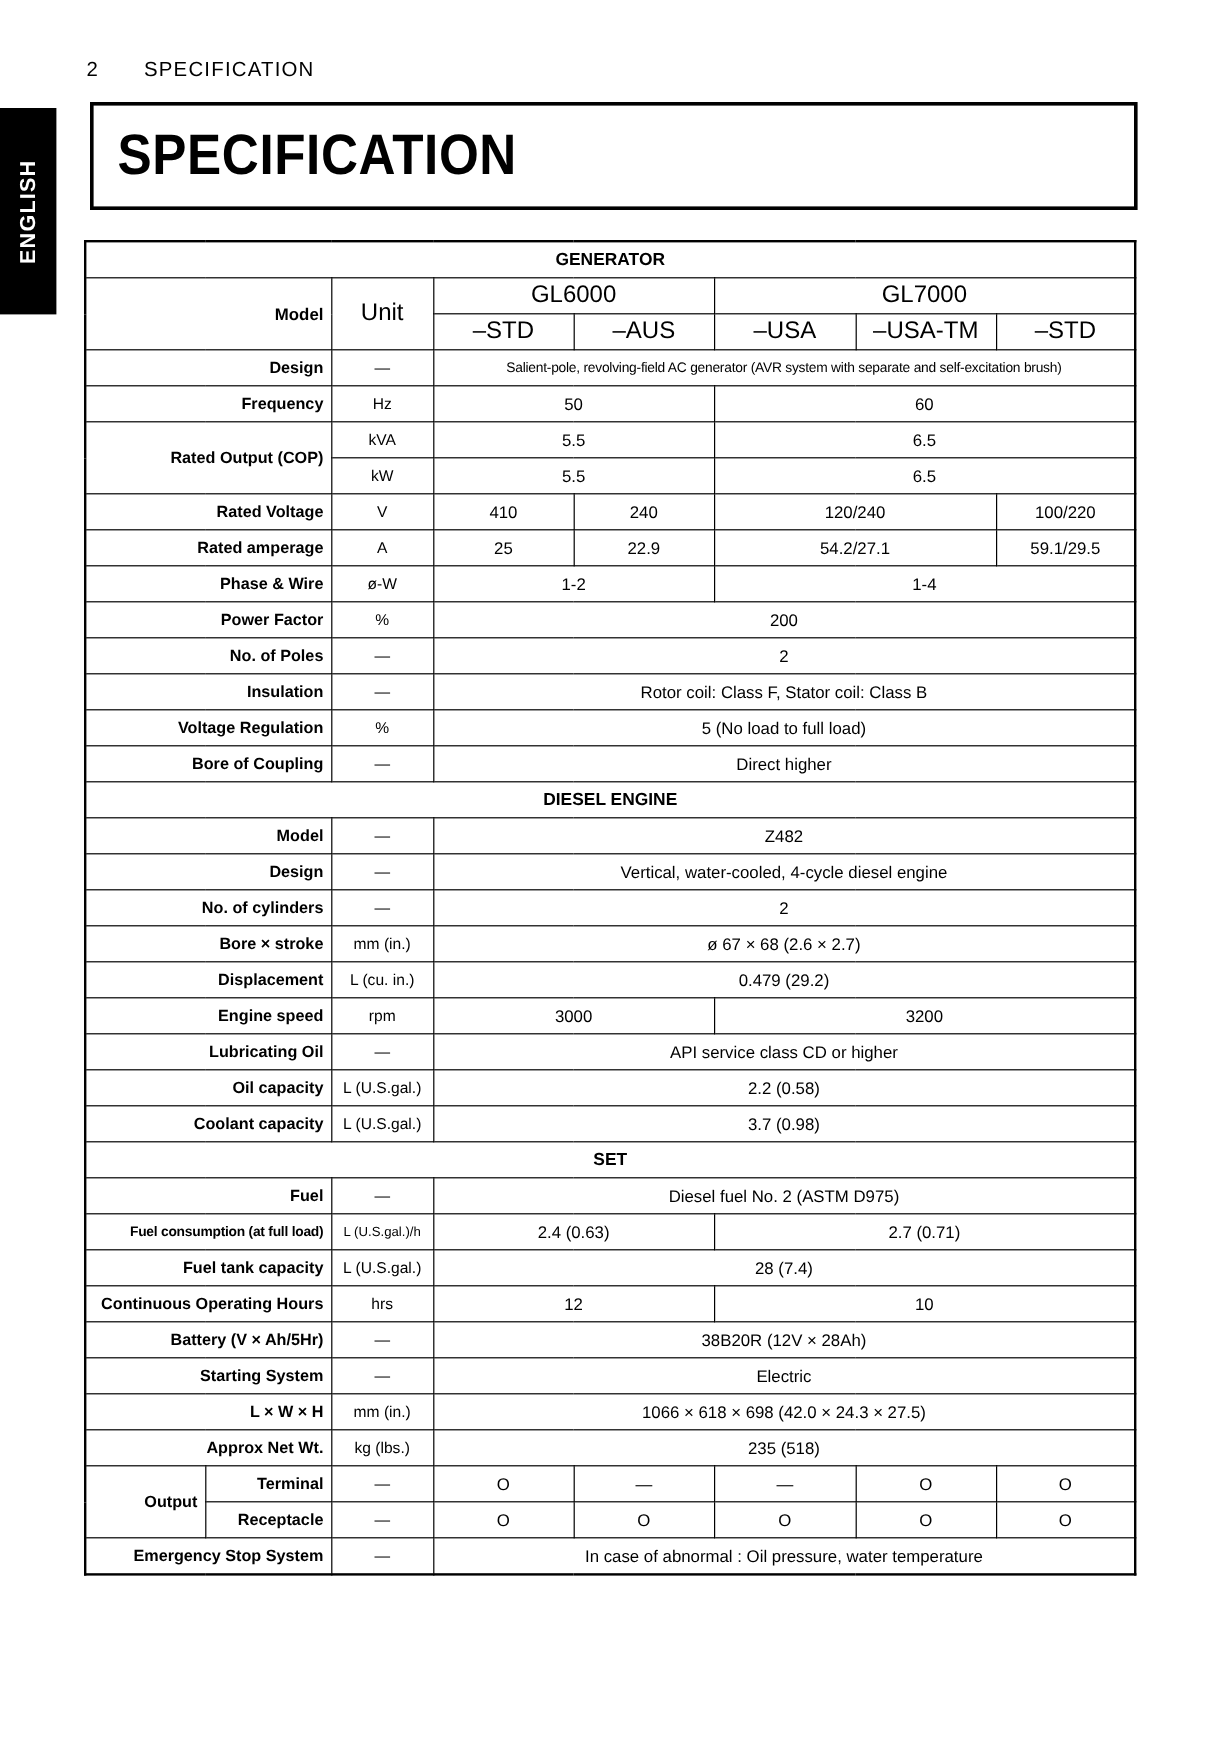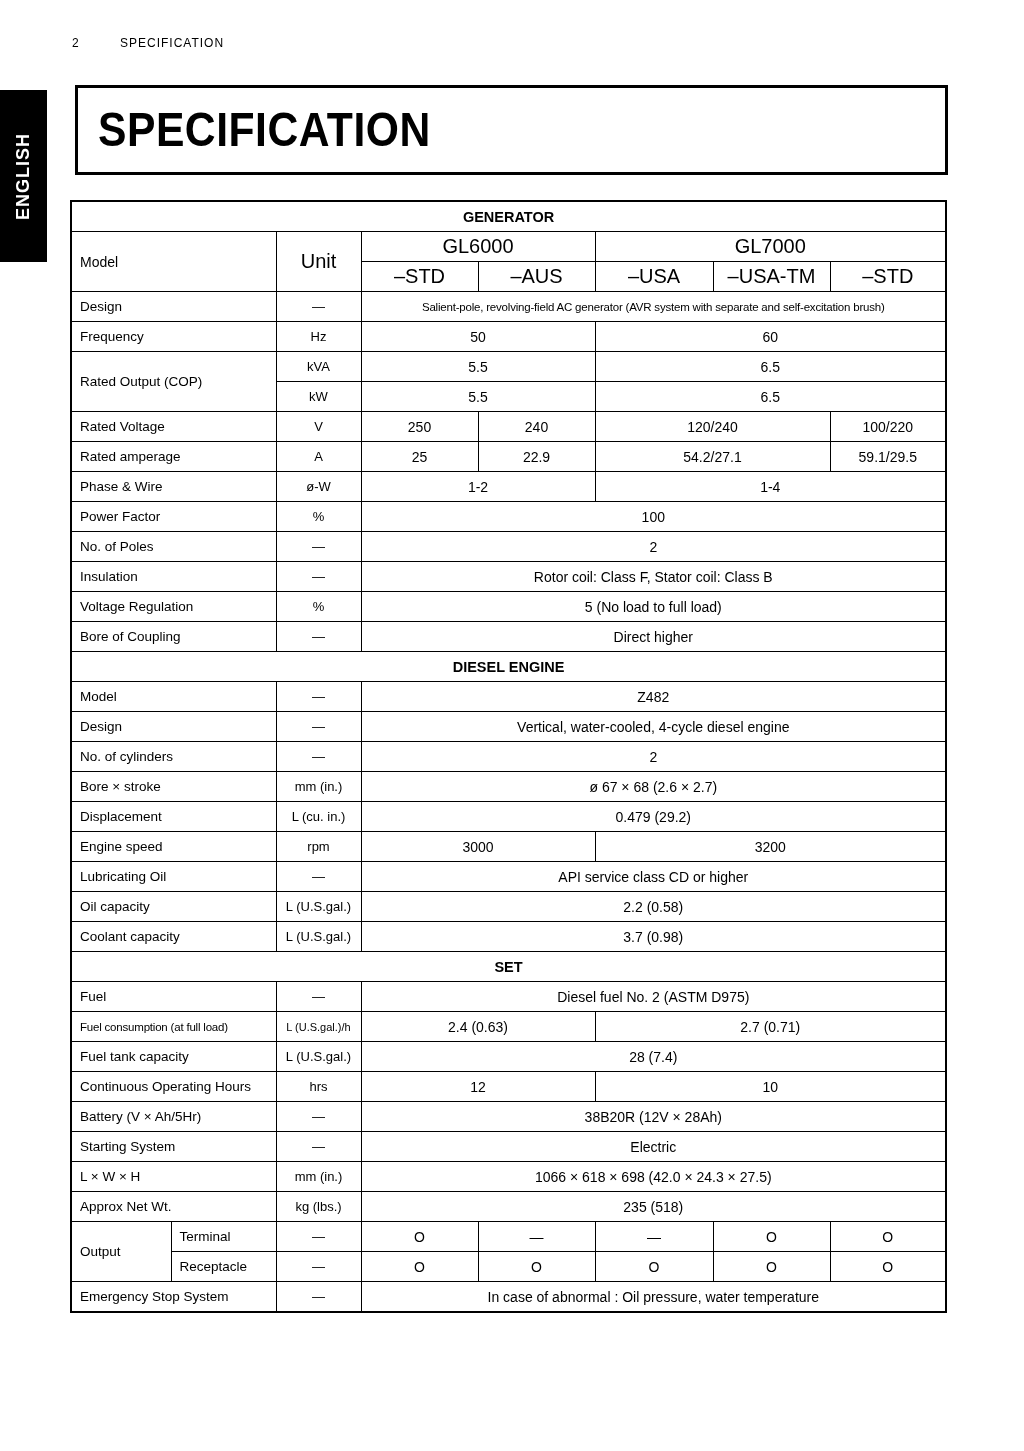--- a/index.html
+++ b/index.html
@@ -31,22 +31,22 @@
     transform: rotate(-90deg);
     color: #fff;
     font-weight: bold;
     font-size: 18px;
     letter-spacing: 1px;
     white-space: nowrap;
   }
   .page-header {
     position: absolute;
     left: 72px;
-    top: 36px;
-    font-size: 12px;
+    top: 48px;
+    font-size: 17px;
     letter-spacing: 1px;
   }
   .page-header .num { display: inline-block; width: 48px; }
   .title-box {
     position: absolute;
     left: 75px;
     top: 85px;
     width: 867px;
     height: 84px;
     border: 3px solid #000;
@@ -71,22 +71,22 @@
     border: 2px solid #000;
     font-size: 14px;
   }
   table.spec th, table.spec td {
     border: 1px solid #000;
     height: 27px;
     padding: 1px 6px;
     overflow: hidden;
   }
   table.spec th {
-    font-weight: normal;
-    text-align: left;
+    font-weight: bold;
+    text-align: right;
     padding-left: 8px;
   }
   table.spec td { text-align: center; }
   td.section {
     text-align: left;
     font-weight: bold;
     font-size: 14.5px;
     padding-left: 8px;
   }
   th.label-cell { font-size: 13.5px; white-space: nowrap; }
@@ -161,21 +161,21 @@
           <td colspan="3">6.5</td>
         </tr>
         <tr>
           <td class="unit-cell">kW</td>
           <td colspan="2">5.5</td>
           <td colspan="3">6.5</td>
         </tr>
         <tr>
           <th class="label-cell" colspan="2">Rated Voltage</th>
           <td class="unit-cell">V</td>
-          <td colspan="1">250</td>
+          <td colspan="1">410</td>
           <td colspan="1">240</td>
           <td colspan="2">120/240</td>
           <td colspan="1">100/220</td>
         </tr>
         <tr>
           <th class="label-cell" colspan="2">Rated amperage</th>
           <td class="unit-cell">A</td>
           <td colspan="1">25</td>
           <td colspan="1">22.9</td>
           <td colspan="2">54.2/27.1</td>
@@ -183,21 +183,21 @@
         </tr>
         <tr>
           <th class="label-cell" colspan="2">Phase &amp; Wire</th>
           <td class="unit-cell">ø-W</td>
           <td colspan="2">1-2</td>
           <td colspan="3">1-4</td>
         </tr>
         <tr>
           <th class="label-cell" colspan="2">Power Factor</th>
           <td class="unit-cell">%</td>
-          <td colspan="5">100</td>
+          <td colspan="5">200</td>
         </tr>
         <tr>
           <th class="label-cell" colspan="2">No. of Poles</th>
           <td class="unit-cell">—</td>
           <td colspan="5">2</td>
         </tr>
         <tr>
           <th class="label-cell" colspan="2">Insulation</th>
           <td class="unit-cell">—</td>
           <td colspan="5">Rotor coil: Class F, Stator coil: Class B</td>

